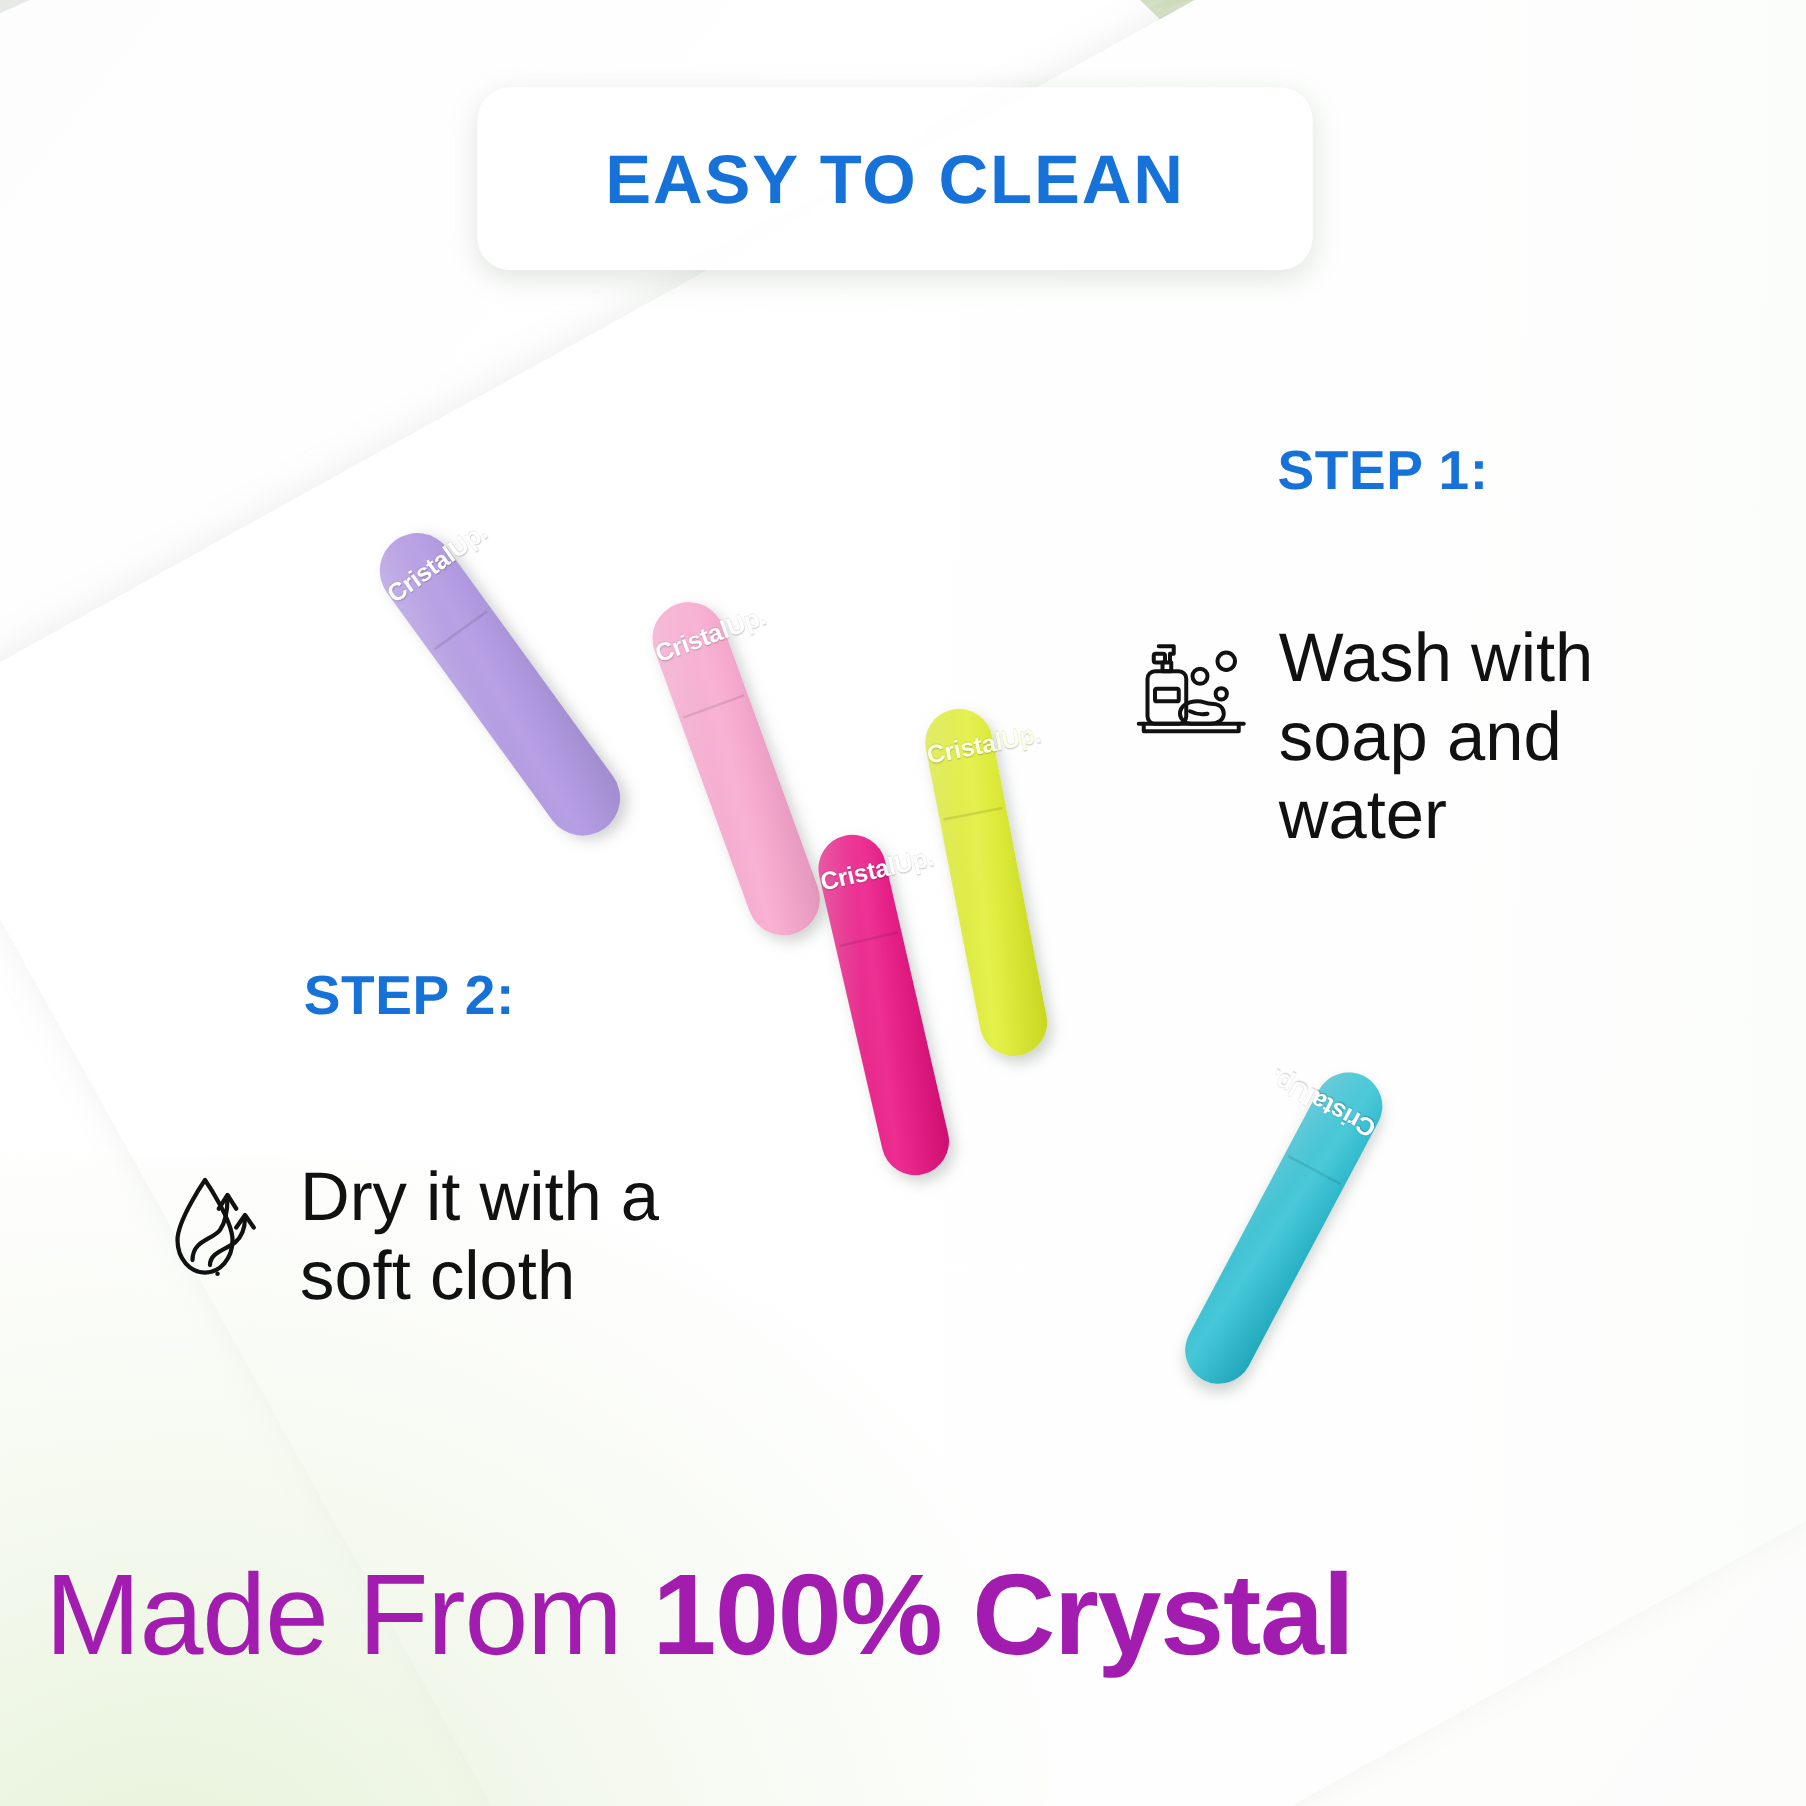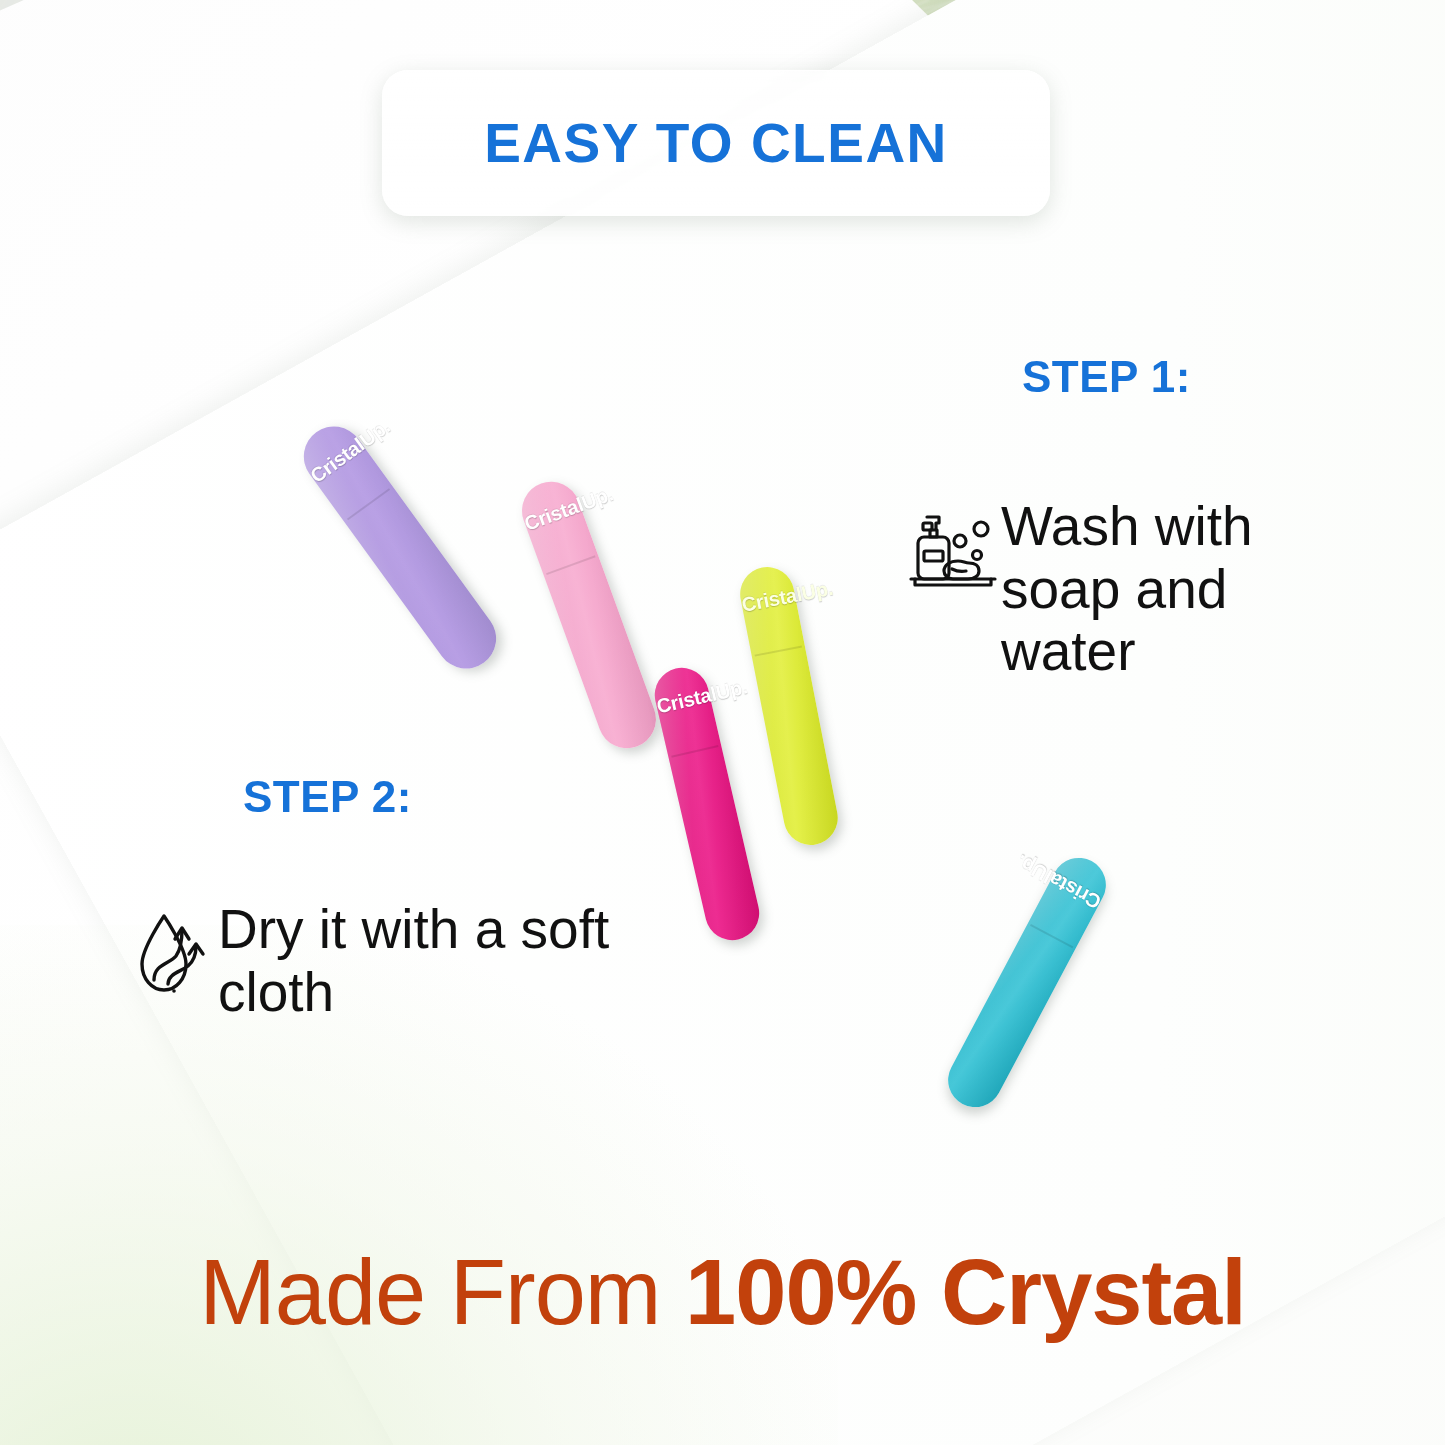--- a/index.html
+++ b/index.html
@@ -80,24 +80,24 @@
 
   
   .step-head{
     position:absolute;font-size:44px;font-weight:bold;color:#1672d8;
     letter-spacing:.5px;white-space:nowrap;
   }
   #step1-head{left:1022px;top:352px;}
   #step2-head{left:243px;top:772px;}
 
   .step-body{
-    position:absolute;display:flex;align-items:flex-start;
+    position:absolute;display:flex;align-items:flex-start;gap:22px;
   }
   #step1-body{left:905px;top:495px;width:470px;}
-  #step2-body{left:132px;top:898px;width:480px;}
+  #step2-body{left:132px;top:926px;width:480px;}
 
   .step-text{
     font-size:55px;line-height:1.14;color:#111111;font-weight:normal;
     font-family:"Liberation Sans", sans-serif;
   }
   .step-icon{flex:0 0 auto;}
   #icon-soap{width:96px;height:86px;margin-top:12px;}
   #icon-dry{width:86px;height:92px;margin-top:10px;}
 
   
@@ -158,22 +158,23 @@
     left:1000px;top:845px;width:54px;height:275px;
     background:linear-gradient(96deg,#25b4c8 0%,#45c7d8 45%,#20aec2 100%);
     transform:rotate(28deg);transform-origin:50% 50%;
   }
   #file-teal .seam{top:84px;}
   #file-teal .brand{top:22px;transform:rotate(180deg);}
 
   
   #tagline{
     position:absolute;left:0;right:0;top:1240px;
-    text-align:center;white-space:nowrap;color:#c2410c;
-    font-family:"Liberation Sans", sans-serif;
+    white-space:nowrap;color:#a21caf;
+    font-family:"Liberation Sans", sans-serif;
+    padding-left:36px;
   }
   #tagline .light{font-size:92px;font-weight:normal;letter-spacing:-1px;}
   #tagline .heavy{font-size:92px;font-weight:bold;letter-spacing:-1px;}
 </style>
 </head>
 <body>
 
 <div id="stage">
 
   <div class="bg-base"></div>

